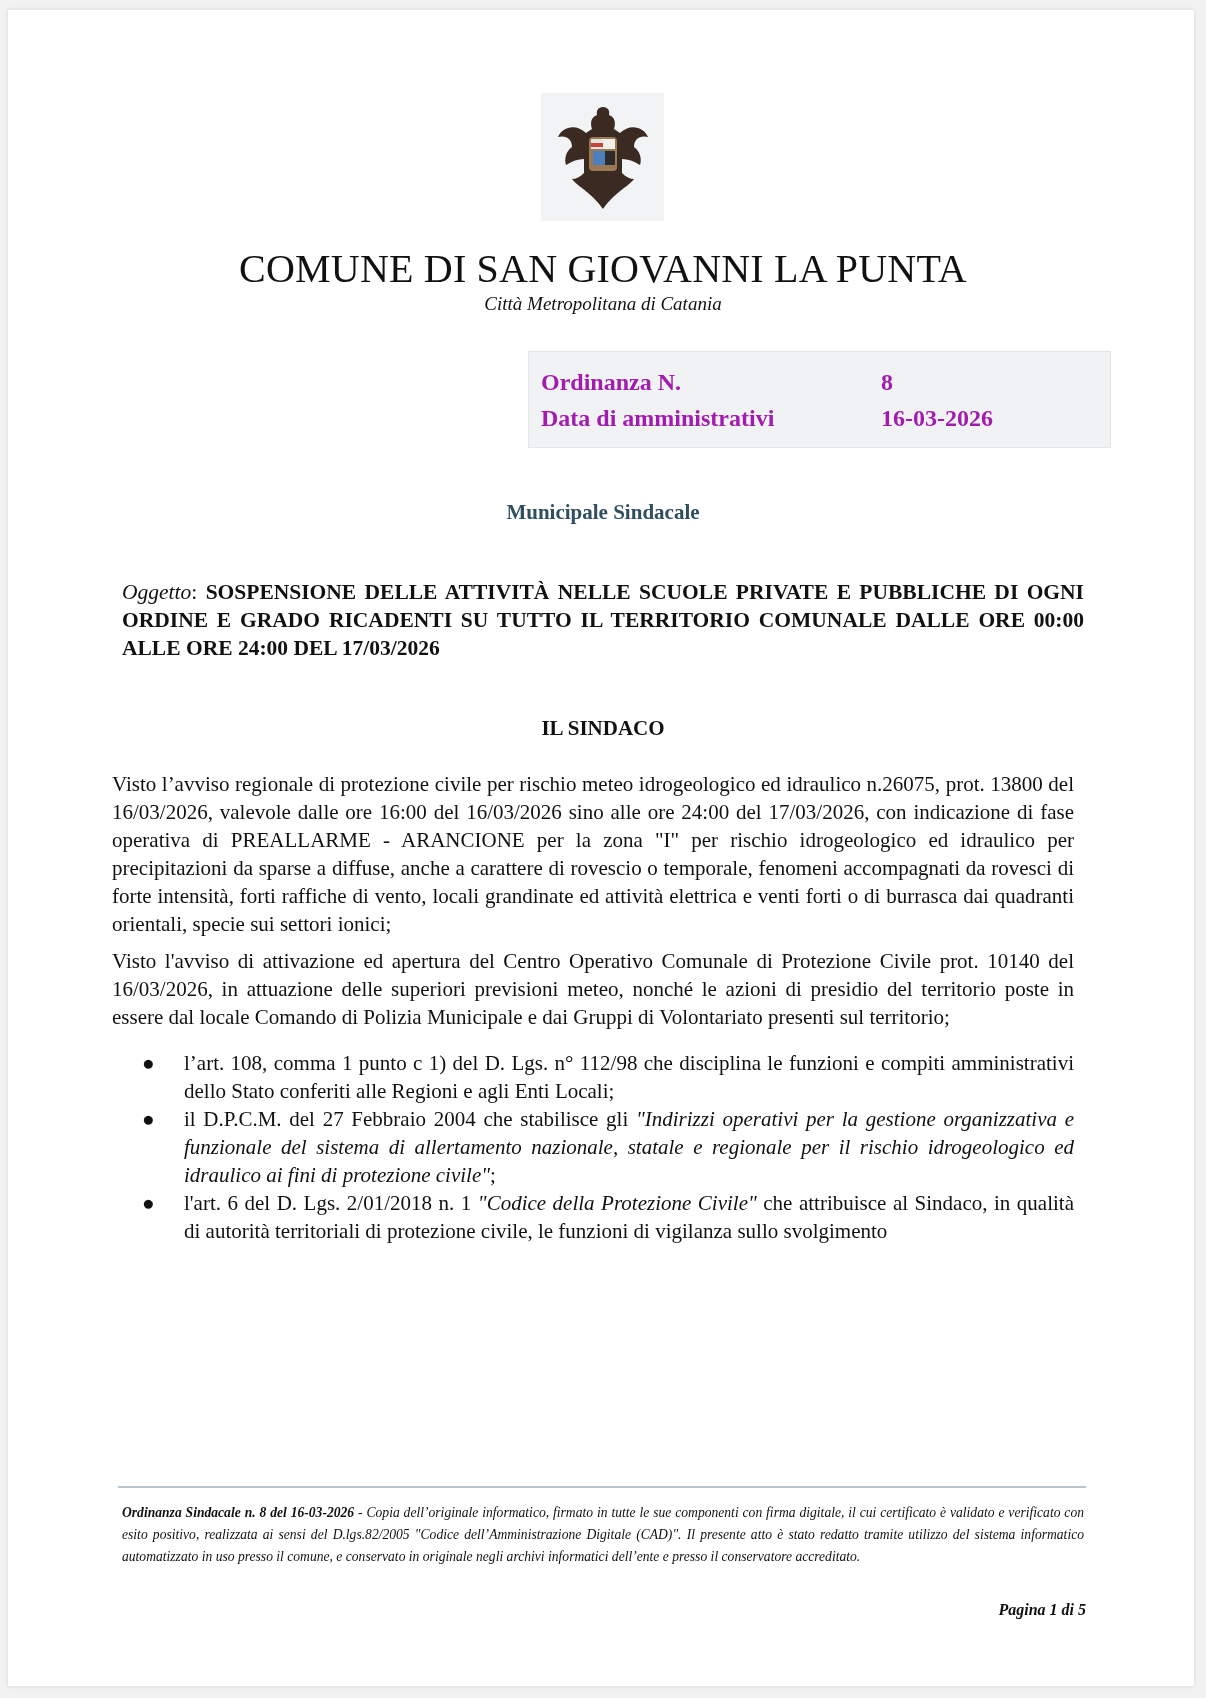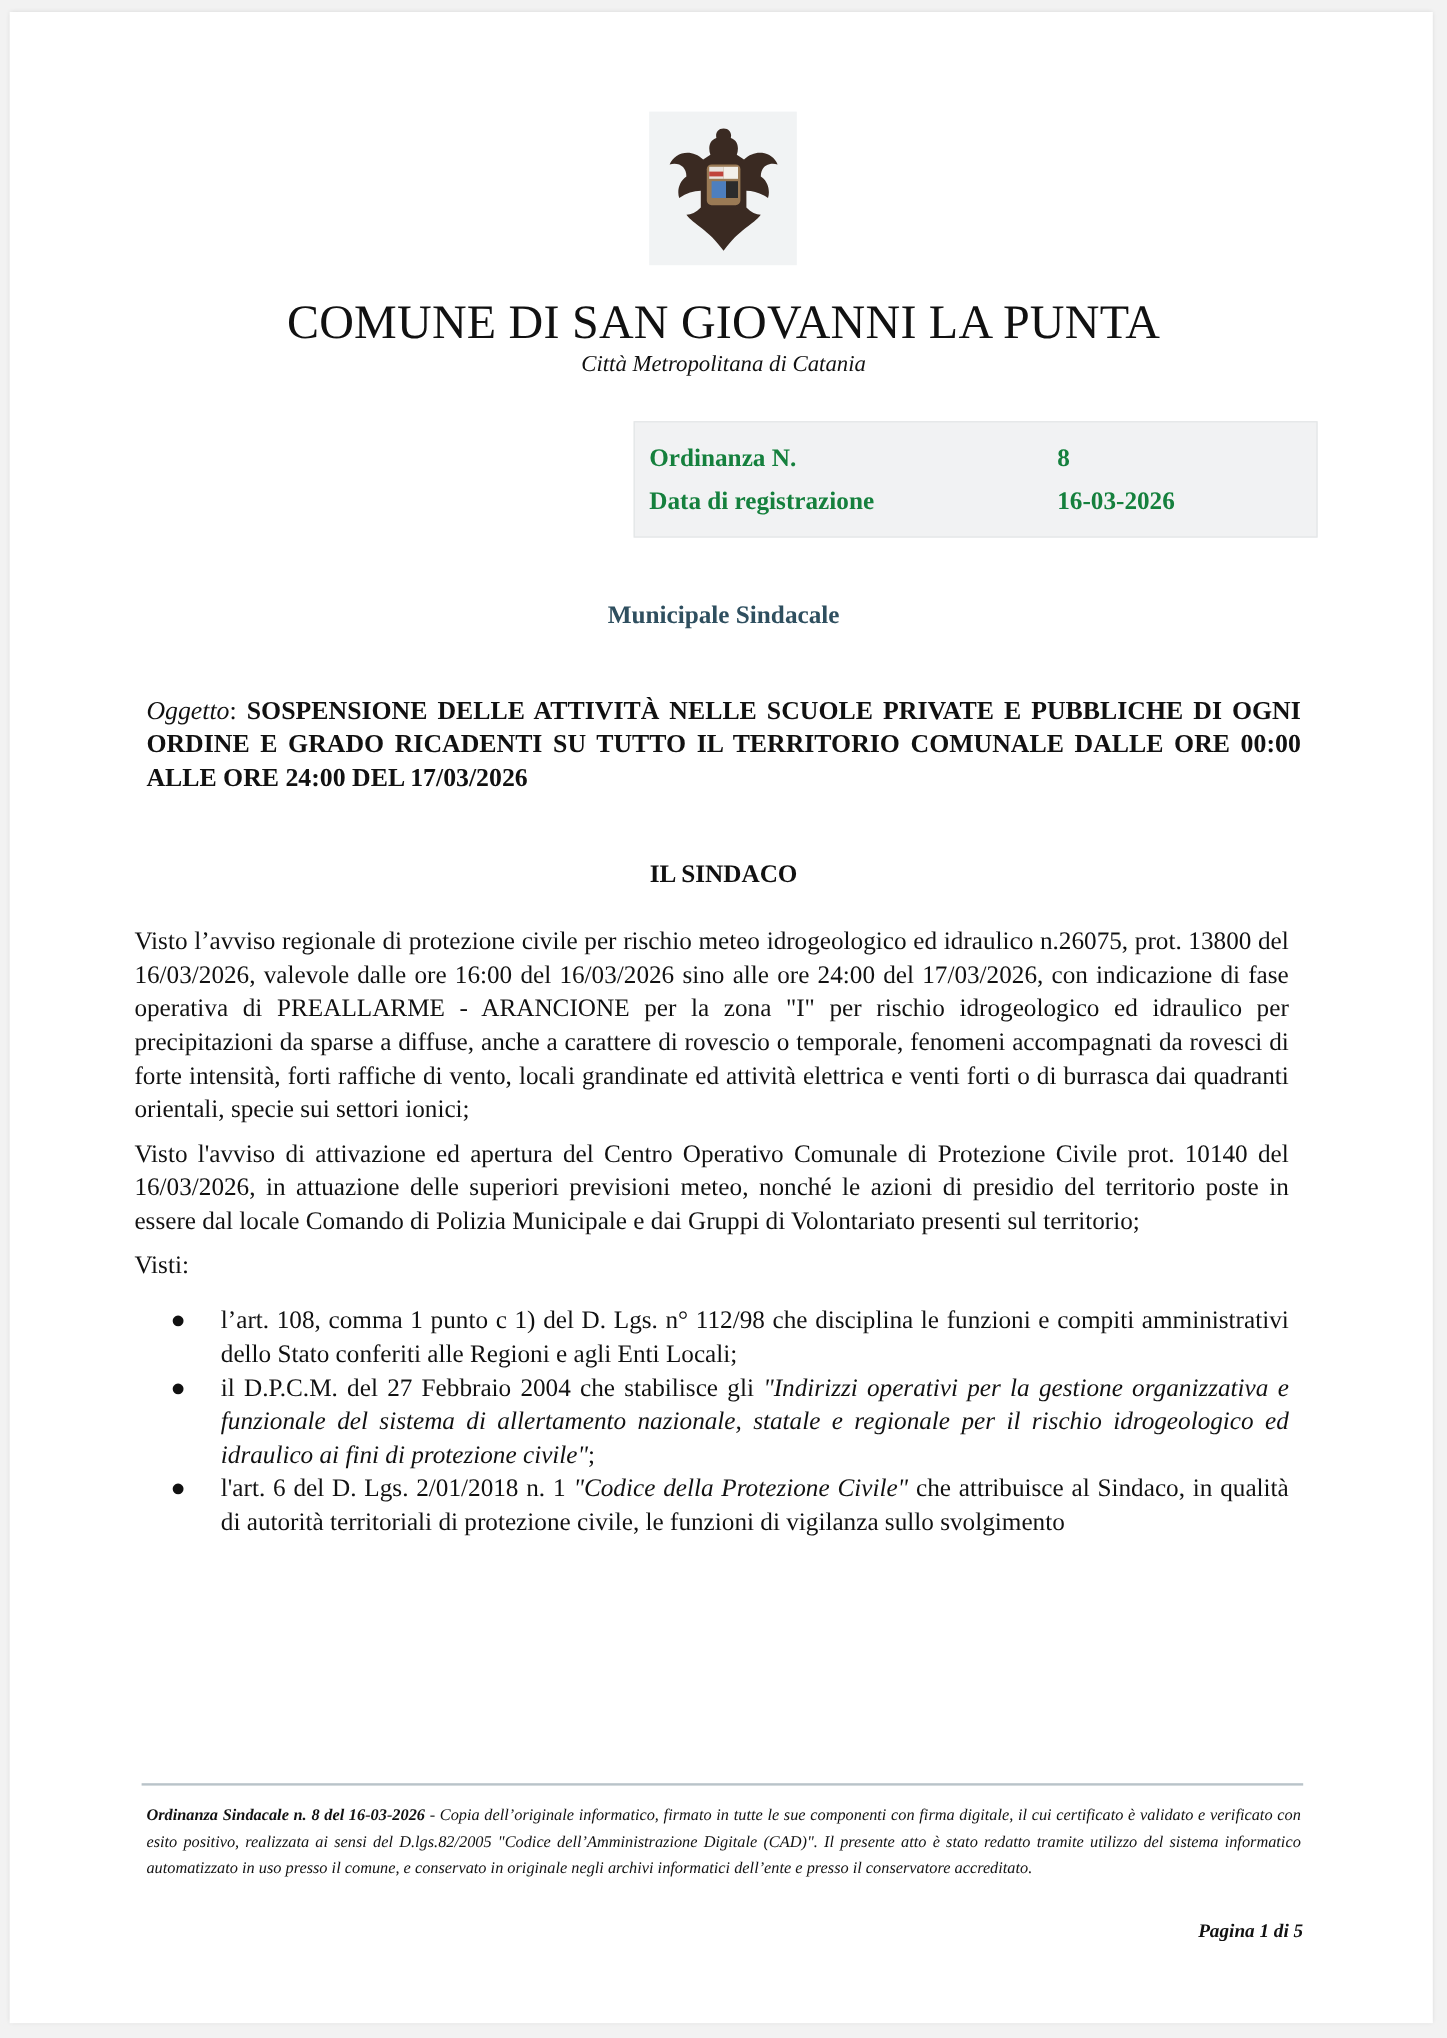--- a/index.html
+++ b/index.html
@@ -7,21 +7,21 @@
          font-family:"Liberation Serif", serif; color:#111; }
   .page { position:absolute; left:8px; top:10px; width:1186px; height:1676px; background:#fff;
           box-shadow:0 0 4px rgba(0,0,0,0.12); }
   .logo { position:absolute; left:541px; top:93px; width:123px; height:128px; background:#f1f3f4;
           display:flex; align-items:center; justify-content:center; }
   .title { position:absolute; left:0; width:1206px; top:245px; text-align:center; font-weight:normal;
            font-size:40px; letter-spacing:0.2px; }
   .subtitle { position:absolute; left:0; width:1206px; top:293px; text-align:center; font-style:italic;
               font-size:19px; }
   .infobox { position:absolute; left:528px; top:351px; width:568px; height:95px; background:#f1f2f3;
-             border:1px solid #e3e5e7; color:#15803d; font-weight:bold; font-size:21px; }
+             border:1px solid #e3e5e7; color:#a21caf; font-weight:bold; font-size:24px;padding-left:13px; }
   .infobox .row { position:absolute; left:12px; }
   .infobox .lbl { position:absolute; left:0; white-space:nowrap; }
   .infobox .val { position:absolute; left:340px; white-space:nowrap; }
   .sect { position:absolute; left:0; width:1206px; top:500px; text-align:center; color:#2f4f5f;
           font-weight:bold; font-size:21px; }
   .oggetto { position:absolute; left:122px; width:962px; top:578px; font-size:21.5px; line-height:28px;
              text-align:justify; }
   .oggetto .k { font-style:italic; }
   .oggetto .v { font-weight:bold; }
   .sindaco { position:absolute; left:0; width:1206px; top:716px; text-align:center; font-weight:bold; font-size:21px; }
@@ -56,37 +56,36 @@
 
 <div class="title">COMUNE DI SAN GIOVANNI LA PUNTA</div>
 <div class="subtitle">Città Metropolitana di Catania</div>
 
 <div class="infobox">
   <div class="row" style="top:17px;">
     <span class="lbl">Ordinanza N.</span>
     <span class="val">8</span>
   </div>
   <div class="row" style="top:53px;">
-    <span class="lbl">Data di registrazione</span>
+    <span class="lbl">Data di amministrativi</span>
     <span class="val">16-03-2026</span>
   </div>
 </div>
 
 <div class="sect">Municipale Sindacale</div>
 
 <div class="oggetto">
   <span class="k">Oggetto</span><span>: </span><span class="v">SOSPENSIONE DELLE ATTIVITÀ NELLE SCUOLE PRIVATE E PUBBLICHE DI OGNI ORDINE E GRADO RICADENTI SU TUTTO IL TERRITORIO COMUNALE DALLE ORE 00:00 ALLE ORE 24:00 DEL 17/03/2026</span>
 </div>
 
 <div class="sindaco">IL SINDACO</div>
 
 <div class="body">
   <p>Visto l’avviso regionale di protezione civile per rischio meteo idrogeologico ed idraulico n.26075, prot. 13800 del 16/03/2026, valevole dalle ore 16:00 del 16/03/2026 sino alle ore 24:00 del 17/03/2026, con indicazione di fase operativa di PREALLARME - ARANCIONE per la zona "I" per rischio idrogeologico ed idraulico per precipitazioni da sparse a diffuse, anche a carattere di rovescio o temporale, fenomeni accompagnati da rovesci di forte intensità, forti raffiche di vento, locali grandinate ed attività elettrica e venti forti o di burrasca dai quadranti orientali, specie sui settori ionici;</p>
   <p>Visto l'avviso di attivazione ed apertura del Centro Operativo Comunale di Protezione Civile prot. 10140 del 16/03/2026, in attuazione delle superiori previsioni meteo, nonché le azioni di presidio del territorio poste in essere dal locale Comando di Polizia Municipale e dai Gruppi di Volontariato presenti sul territorio;</p>
-  <p style="margin-bottom:0;">Visti:</p>
   <ul>
     <li><span class="bul">●</span><span>l’art. 108, comma 1 punto c 1) del D. Lgs. n° 112/98 che disciplina le funzioni e compiti amministrativi dello Stato conferiti alle Regioni e agli Enti Locali;</span><span class="it"></span><span></span></li>
     <li><span class="bul">●</span><span>il D.P.C.M. del 27 Febbraio 2004 che stabilisce gli </span><span class="it">"Indirizzi operativi per la gestione organizzativa e funzionale del sistema di allertamento nazionale, statale e regionale per il rischio idrogeologico ed idraulico ai fini di protezione civile"</span><span>;</span></li>
     <li><span class="bul">●</span><span>l'art. 6 del D. Lgs. 2/01/2018 n. 1 </span><span class="it">"Codice della Protezione Civile"</span><span> che attribuisce al Sindaco, in qualità di autorità territoriali di protezione civile, le funzioni di vigilanza sullo svolgimento</span></li>
   </ul>
 </div>
 
 <div class="rule"></div>
 <div class="footer">
   <b>Ordinanza Sindacale n. 8 del 16-03-2026</b><span> - Copia dell’originale informatico, firmato in tutte le sue componenti con firma digitale, il cui certificato è validato e verificato con esito positivo, realizzata ai sensi del D.lgs.82/2005 "Codice dell’Amministrazione Digitale (CAD)". Il presente atto è stato redatto tramite utilizzo del sistema informatico automatizzato in uso presso il comune, e conservato in originale negli archivi informatici dell’ente e presso il conservatore accreditato.</span>

